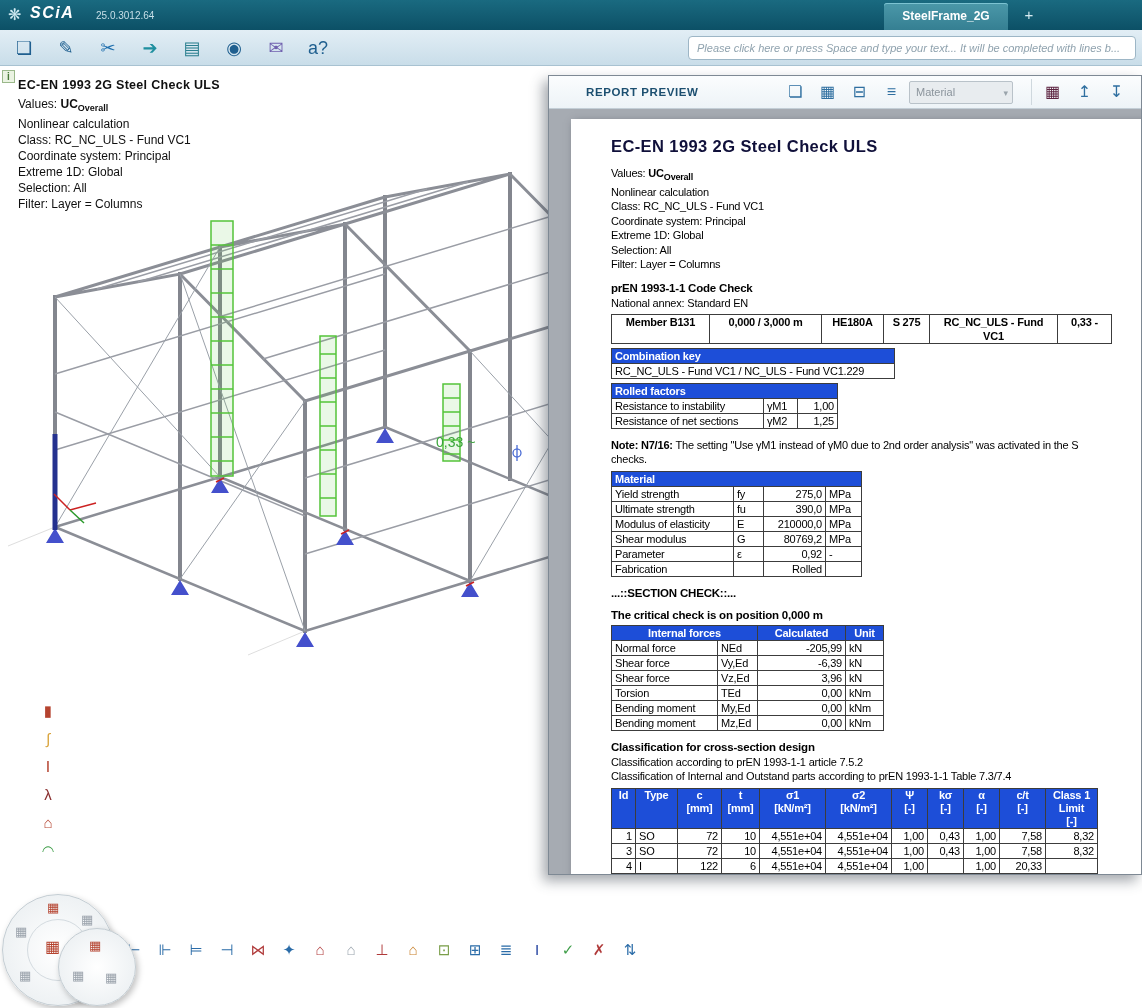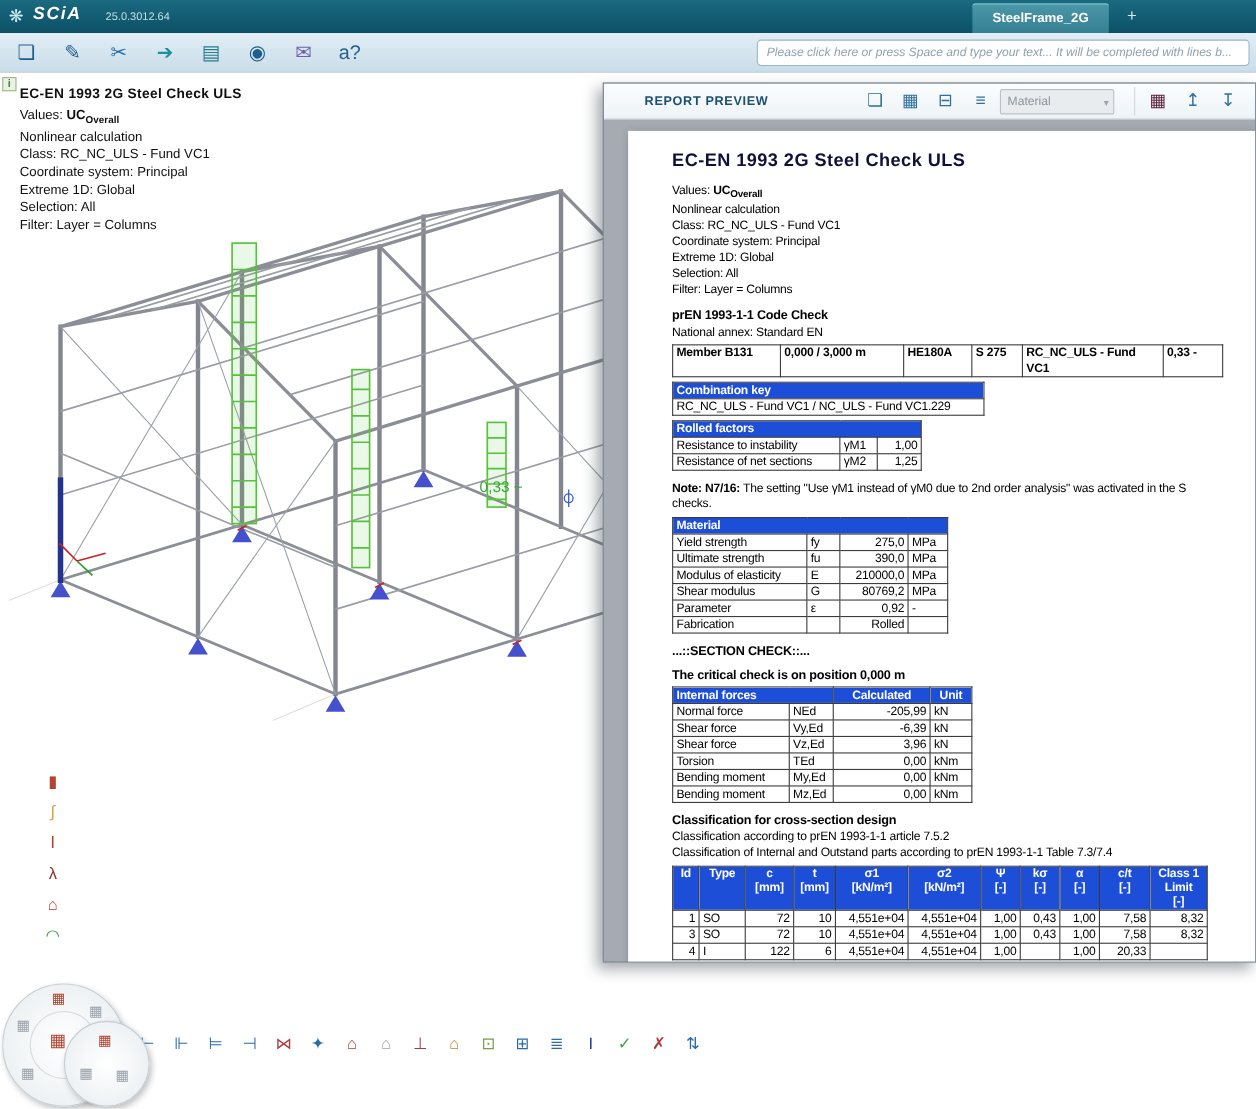--- a/index.html
+++ b/index.html
@@ -86,28 +86,28 @@
   .doc-title{font-size:16.5px;font-weight:bold;color:#10103a;letter-spacing:.4px;margin:2px 0 10px;}
   .m-line{line-height:14.5px;font-size:11px;}
   .h2{font-weight:bold;font-size:11.5px;margin-top:10px;margin-bottom:2px;}
   .note{margin-top:9px;line-height:14px;white-space:nowrap;overflow:hidden;}
   .note b{white-space:nowrap;}
 
   table.tbl{border-collapse:collapse;margin-top:4px;table-layout:fixed;}
   .tbl td,.tbl th{border:1px solid #3c3c3c;padding:0 3px;font-size:11px;line-height:14px;overflow:hidden;white-space:nowrap;}
   .tbl th{background:#1d4ed8;color:#fff;text-align:left;font-weight:bold;}
   .tbl-member{margin-top:12px;}
-  .tbl-member td{font-weight:bold;white-space:normal;vertical-align:top;}
+  .tbl-member td{font-weight:bold;white-space:normal;vertical-align:top;text-align:center;}
   .tbl-comb{margin-top:10px;}
   .tbl-safety{margin-top:10px;}
   .tbl-safety td:nth-child(3){text-align:right;}
   .tbl-material{margin-top:9px;}
   .tbl-material td:nth-child(3){text-align:right;}
   .tbl-if td:nth-child(3){text-align:right;}
-  .tbl-if th{text-align:left;}
+  .tbl-if th{text-align:center;}
   .tbl-if th:nth-child(2),.tbl-if th:nth-child(3){text-align:center;}
   .tbl-cls{margin-top:5px;}
   .tbl-cls th{text-align:center;white-space:pre-line;vertical-align:top;line-height:13px;}
   .tbl-cls td{text-align:right;}
   .tbl-cls td:nth-child(2){text-align:left;}
 </style>
 </head>
 <body>
 
 <div class="titlebar">

